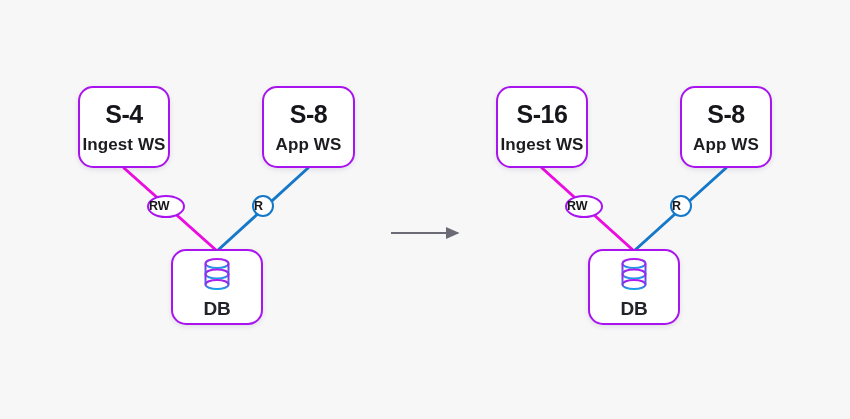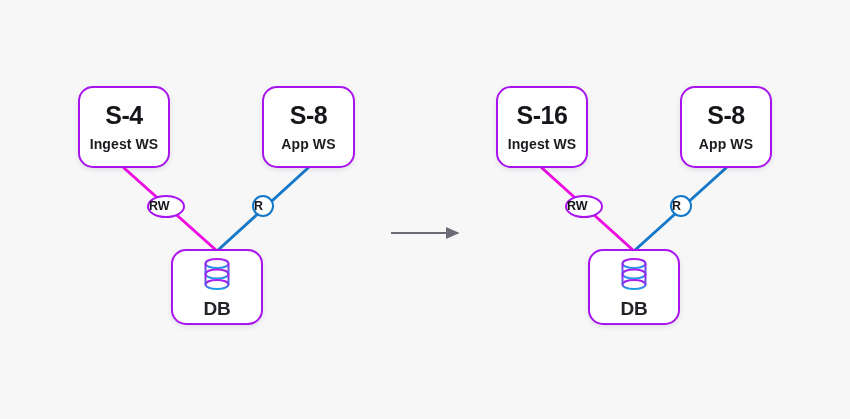--- a/index.html
+++ b/index.html
@@ -39,21 +39,21 @@
   }
   .node-title {
     font-size: 25px;
     font-weight: bold;
     color: #15151a;
     letter-spacing: -0.4px;
     line-height: 1;
     margin-bottom: 9px;
   }
   .node-sub {
-    font-size: 14px;
+    font-size: 17px;
     font-weight: 600;
     color: #1b1b20;
     line-height: 1;
     letter-spacing: 0.1px;
   }
   .db-node {
     justify-content: center;
     align-items: center;
   }
   .db-icon {

